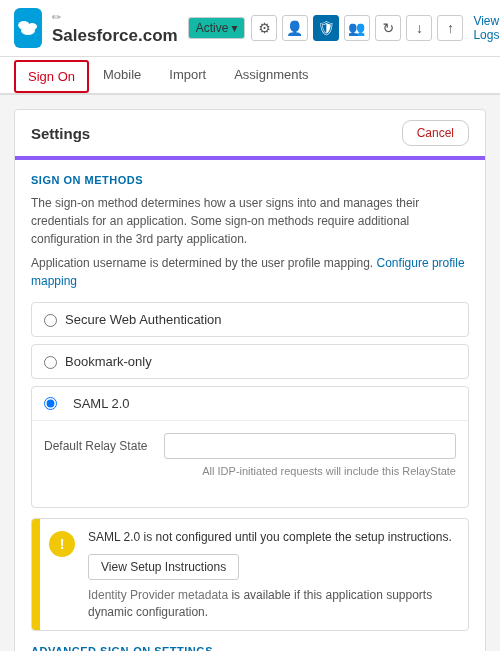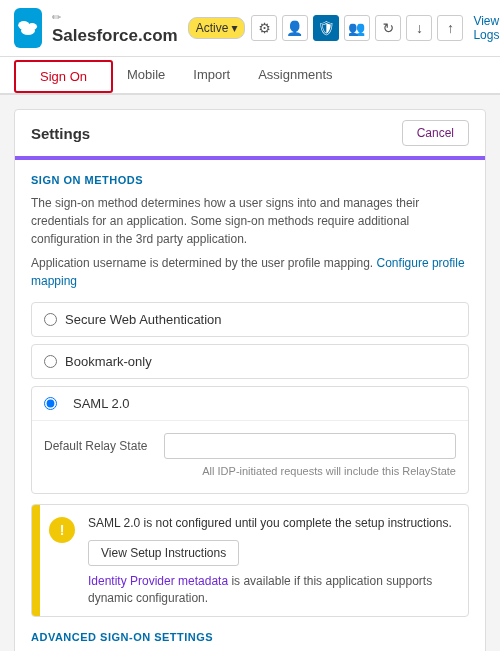--- a/index.html
+++ b/index.html
@@ -42,24 +42,24 @@
     .header-controls {
       display: flex;
       align-items: center;
       gap: 6px;
     }
     .status-dropdown {
       display: flex;
       align-items: flex-end;
       gap: 3px;
       border: 1px solid #ccc;
-      border-radius: 9px;
+      border-radius: 3px;
       padding: 3px 7px;
       font-size: 12px;
-      background: #fde047;
+      background: #14b8a6;
       cursor: pointer;
     }
     .header-icons {
       display: flex;
       align-items: center;
       gap: 5px;
     }
     .icon-btn {
       width: 26px;
       height: 26px;
@@ -101,21 +101,21 @@
       white-space: nowrap;
     }
     .tab.active {
       color: #d0021b;
       border-bottom: 3px solid #d0021b;
       font-weight: 500;
     }
     .tab.active.boxed {
       border: 2px solid #d0021b;
       border-radius: 3px;
-      padding: 7px 24px;
+      padding: 7px 12px;
       border-bottom: 2px solid #d0021b;
     }
 
     
     .main-content {
       padding: 14px;
     }
 
     
     .settings-card {
@@ -131,25 +131,25 @@
       padding: 10px 16px;
       border-bottom: 4px solid #8b5cf6;
     }
     .settings-title {
       font-size: 15px;
       font-weight: 600;
     }
     .cancel-btn {
       padding: 5px 14px;
       border: 1px solid #ccc;
-      border-radius: 4px;
-      background: #fff;
-      font-size: 12px;
-      cursor: pointer;
-      color: #701a75;
+      border-radius: 9px;
+      background: #fff;
+      font-size: 12px;
+      cursor: pointer;
+      color: #b91c1c;
     }
 
     .settings-body { padding: 14px 16px; }
 
     .section-title {
       font-size: 11px;
       font-weight: 700;
       color: #006dab;
       letter-spacing: 0.5px;
       text-transform: uppercase;
@@ -167,21 +167,21 @@
       text-decoration: none;
     }
 
     
     .radio-option {
       border: 1px solid #ddd;
       border-radius: 4px;
       padding: 9px 12px;
       margin-bottom: 7px;
       display: flex;
-      align-items: center;
+      align-items: flex-end;
       gap: 8px;
       cursor: pointer;
       background: #fff;
     }
     .radio-option input[type="radio"] { cursor: pointer; accent-color: #006dab; }
     .radio-label { font-size: 13px; color: #333; }
 
     
     .saml-expanded {
       border: 1px solid #ddd;
@@ -215,21 +215,21 @@
       border-radius: 3px;
       padding: 5px 8px;
       font-size: 12px;
       outline: none;
     }
     .field-hint {
       font-size: 11px;
       color: #888;
       text-align: right;
       margin-left: 120px;
-      margin-bottom: 4px;
+      margin-bottom: 18px;
     }
 
     
     .warning-box {
       border: 1px solid #ddd;
       border-radius: 4px;
       display: flex;
       margin-bottom: 14px;
       overflow: hidden;
       background: #fff;
@@ -279,21 +279,21 @@
       color: #333;
       margin-bottom: 7px;
       display: inline-block;
     }
     .idp-text {
       font-size: 12px;
       color: #555;
       line-height: 1.4;
     }
     .idp-link {
-      color: #6d28d9;
+      color: #737373;
       cursor: pointer;
       text-decoration: none;
       text-align: center;
     }
 
     
     .advanced-section { margin-top: 6px; }
   </style>
 </head>
 <body>

